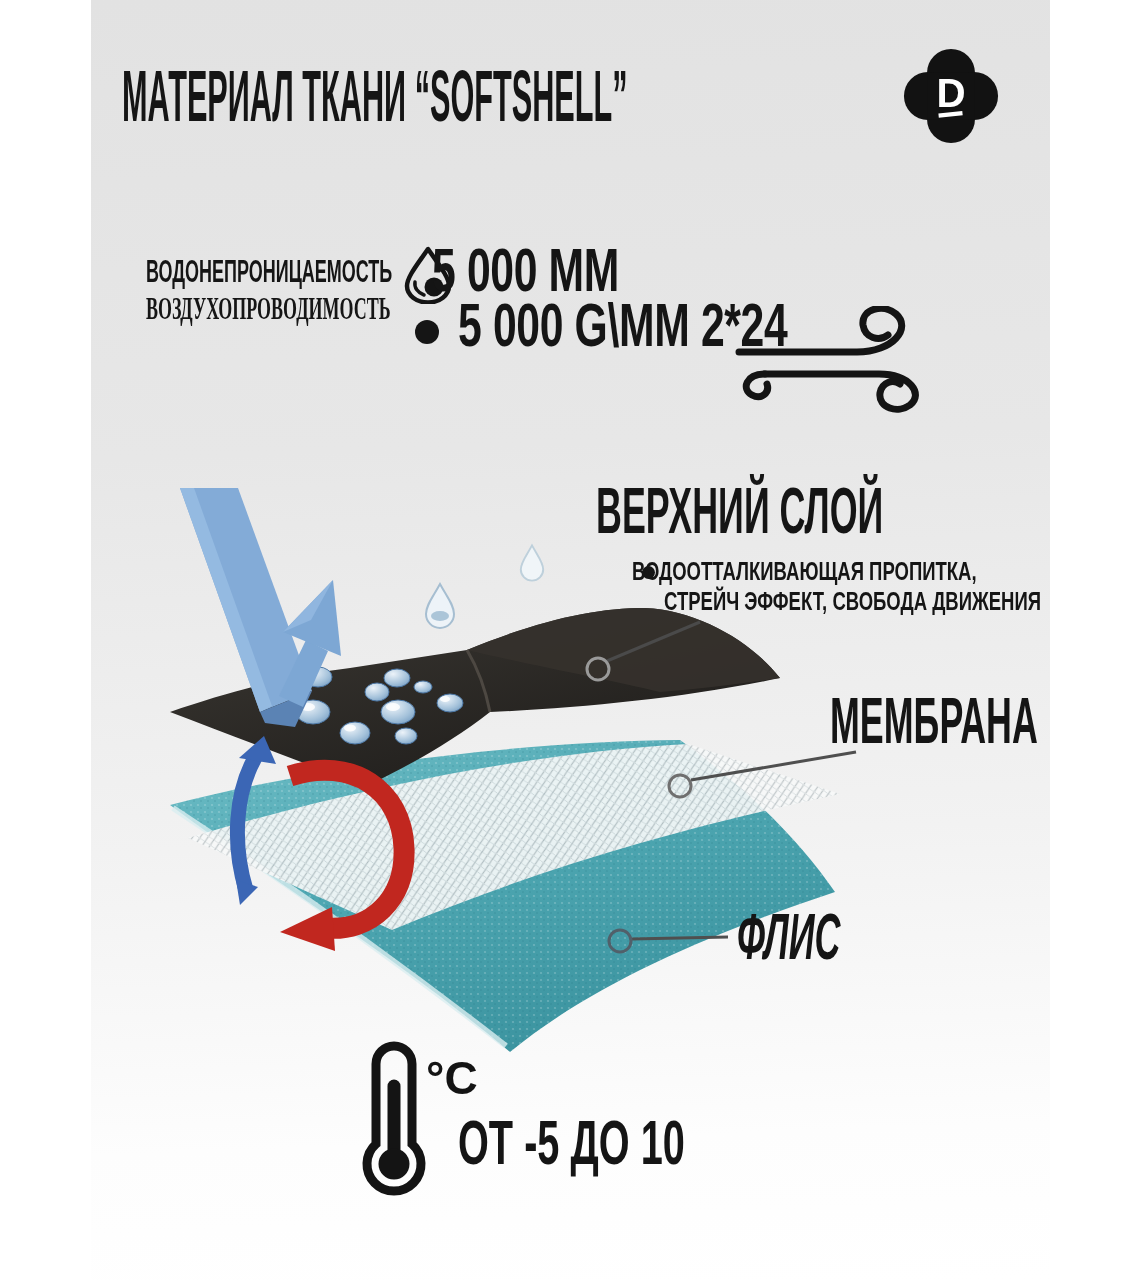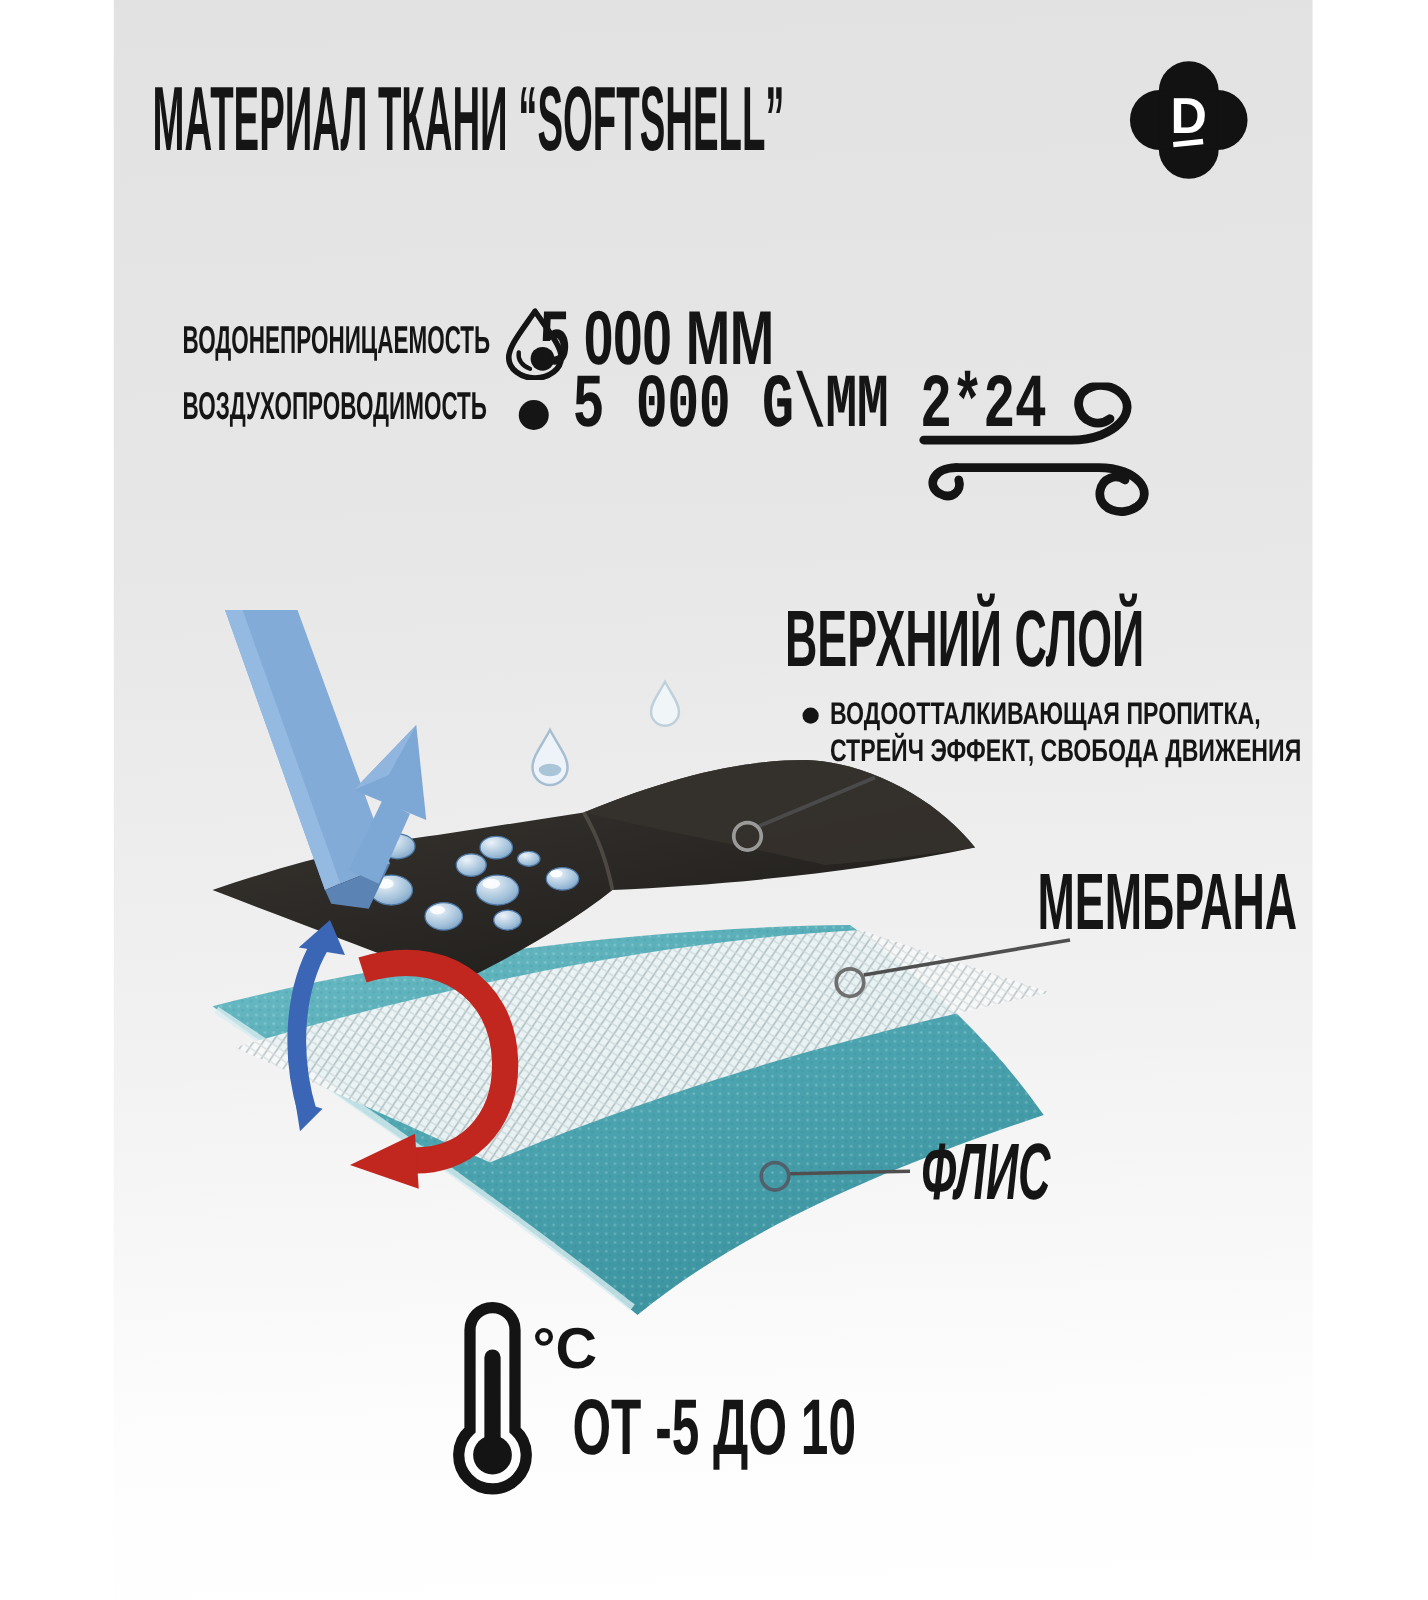--- a/index.html
+++ b/index.html
@@ -52,25 +52,25 @@
   <svg width="52" height="58" viewBox="0 0 52 58">
     <path d="M26,3 C15,19 5,31 5,40 a21,16.5 0 0 0 42,0 C47,31 37,19 26,3 Z" fill="none" stroke="#141414" stroke-width="4.5" stroke-linejoin="round"></path>
     <path d="M13,36 a14,12 0 0 0 9,13" fill="none" stroke="#141414" stroke-width="3.5" stroke-linecap="round"></path>
     <circle cx="32" cy="41" r="9.5" fill="#141414"></circle>
   </svg>
 </div>
 <div class="abs" style="left:432px;top:237px;">
   <span class="cond t-value">5 000 MM</span>
 </div>
 
-<div class="abs" style="left:146px;top:308px;">
+<div class="abs" style="left:146px;top:292px;font-family:Liberation Serif, serif;">
   <span class="cond t-label">ВОЗДУХОПРОВОДИМОСТЬ</span>
 </div>
 <div class="dot" style="left:415px;top:320px;width:24px;height:24px;"></div>
-<div class="abs" style="left:458px;top:292px;font-family:Liberation Mono, monospace;">
+<div class="abs" style="left:458px;top:292px;">
   <span class="cond t-value">5 000 G\MM 2*24</span>
 </div>
 <div class="abs" style="left:735px;top:306px;">
   <svg width="195" height="110" viewBox="0 0 195 110">
     <g fill="none" stroke="#141414" stroke-width="7" stroke-linecap="round">
       <path d="M4,46 L122,46 C158,46 177,22 161,8 C148,-3 126,3 128,19 C130,32 144,36 153,29"></path>
       <path d="M30,68 L144,68 C175,68 189,88 175,99 C163,108 143,102 145,87 C147,76 158,73 165,78"></path>
       <path d="M30,68 C11,68 6,83 17,89 C26,94 35,87 32,78"></path>
     </g>
   </svg>
@@ -165,25 +165,25 @@
   <g fill="none">
     <line x1="467" y1="201" x2="560" y2="162" stroke="#4a4a4a" stroke-width="3"></line>
     <circle cx="458" cy="209" r="11" stroke="#9a9a9a" stroke-width="3"></circle>
     <line x1="551" y1="320" x2="716" y2="292" stroke="#4f4f4f" stroke-width="3"></line>
     <circle cx="540" cy="326" r="11" stroke="#6f6f6f" stroke-width="3"></circle>
     <line x1="491" y1="479" x2="588" y2="477" stroke="#4f4f4f" stroke-width="3"></line>
     <circle cx="480" cy="481" r="11" stroke="#51606a" stroke-width="3"></circle>
   </g>
 </svg>
 
-<div class="abs" style="left:628px;top:476px;text-align:right;">
+<div class="abs" style="left:596px;top:476px;text-align:right;">
   <span class="cond t-h2">ВЕРХНИЙ СЛОЙ</span>
 </div>
 <div class="dot" style="left:642px;top:566px;width:13px;height:13px;"></div>
-<div class="abs" style="left:664px;top:556px;">
+<div class="abs" style="left:632px;top:556px;">
   <span class="cond t-bullet">ВОДООТТАЛКИВАЮЩАЯ ПРОПИТКА,</span>
 </div>
 <div class="abs" style="left:664px;top:586px;">
   <span class="cond t-bullet">СТРЕЙЧ ЭФФЕКТ, СВОБОДА ДВИЖЕНИЯ</span>
 </div>
 
 <div class="abs" style="left:830px;top:686px;">
   <span class="cond t-h2">МЕМБРАНА</span>
 </div>
 

